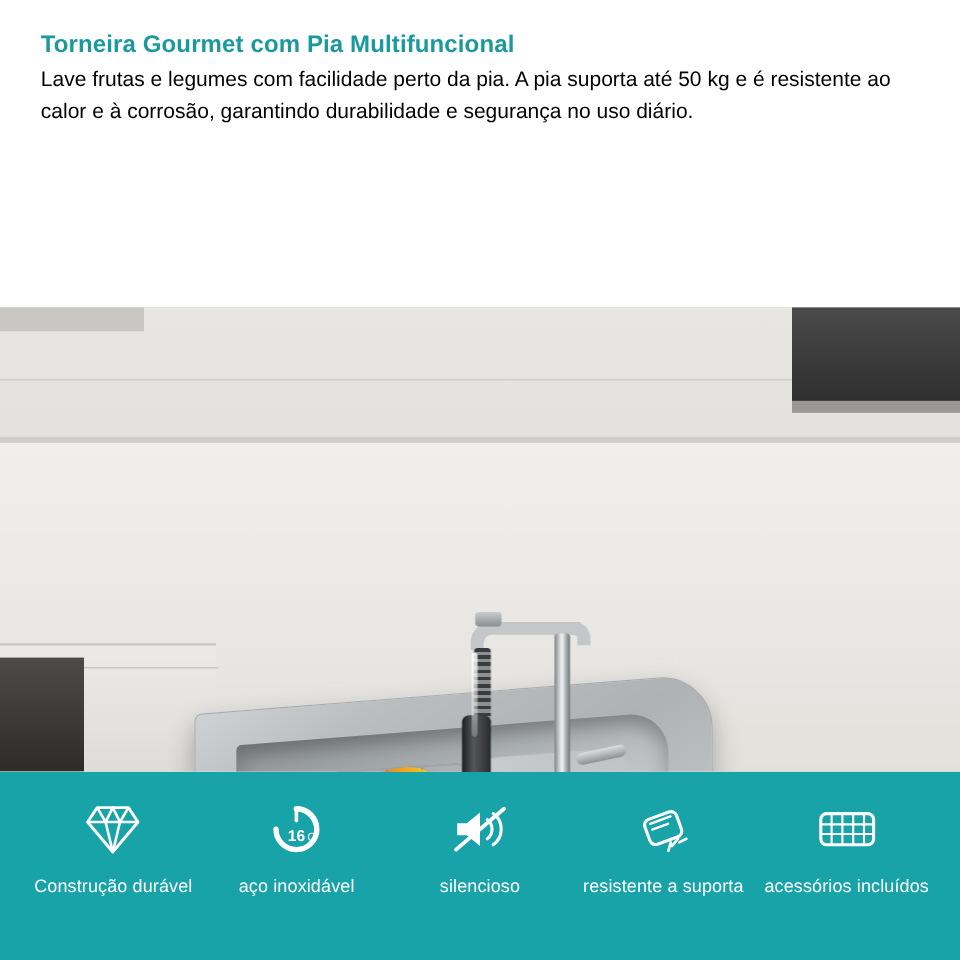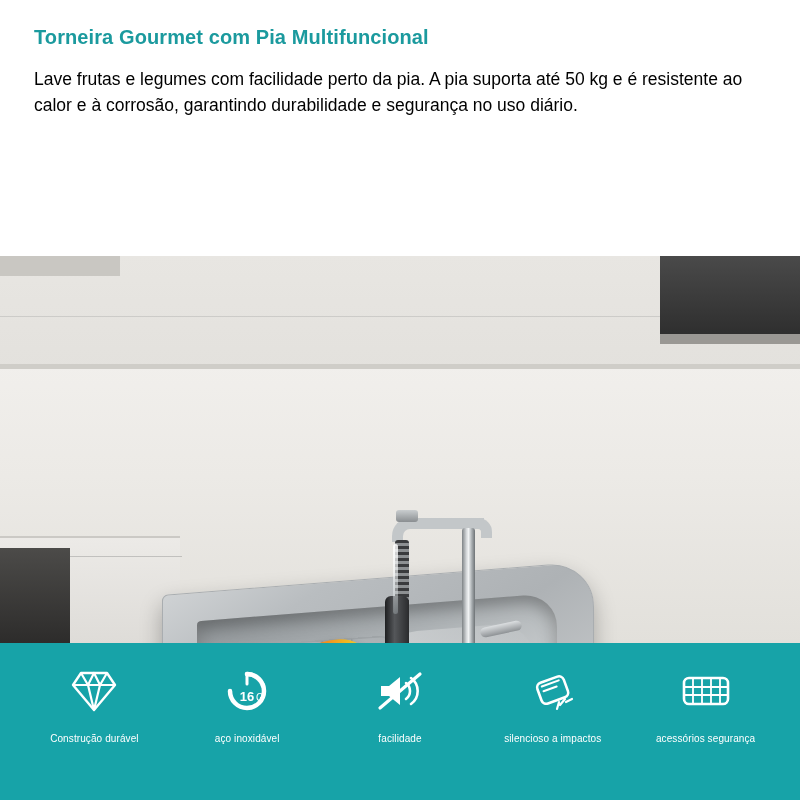--- a/index.html
+++ b/index.html
@@ -11,21 +11,21 @@
   }
   .page { width: 800px; height: 800px; position: relative; display: flex; flex-direction: column; }
 
   
   .textblock { padding: 26px 34px 14px 34px; height: 256px; }
   .headline {
     color: #1b9a9e;
     font-size: 20px;
     font-weight: bold;
     letter-spacing: 0.1px;
-    margin-bottom: 17px;
+    margin-bottom: 4px;
   }
   .para {
     color: #000000;
     font-size: 17.5px;
     line-height: 26px;
     font-weight: 400;
   }
   .para + .para { margin-top: 20px; }
 
   
@@ -180,21 +180,21 @@
     flex: 1;
     text-align: left;
     color: #ffffff;
     display: flex;
     flex-direction: column;
     align-items: center;
   }
   .feature .ficon { height: 52px; display: flex; align-items: center; justify-content: center; }
   .feature .flabel {
     margin-top: 14px;
-    font-size: 10px;
+    font-size: 15px;
     line-height: 15px;
     letter-spacing: .1px;
   }
   svg { display: block; }
 </style>
 </head>
 <body>
 
 <div class="page">
 
@@ -270,41 +270,41 @@
 
     <div class="feature">
       <div class="ficon">
         <svg width="50" height="42" viewBox="0 0 50 42">
           <path d="M6,16 H14 L25,7 V35 L14,26 H6 Z" fill="#ffffff"></path>
           <path d="M31,13 A10,10 0 0,1 31,29" fill="none" stroke="#ffffff" stroke-width="2.6" stroke-linecap="round"></path>
           <path d="M36,8 A16,16 0 0,1 36,34" fill="none" stroke="#ffffff" stroke-width="2.6" stroke-linecap="round"></path>
           <line x1="5" y1="38" x2="45" y2="4" stroke="#ffffff" stroke-width="3.2" stroke-linecap="round"></line>
         </svg>
       </div>
-      <div class="flabel">facilidade</div>
+      <div class="flabel">silencioso</div>
     </div>
 
     <div class="feature">
       <div class="ficon">
         <svg width="46" height="44" viewBox="0 0 46 44">
           <g transform="rotate(-20 23 22)">
             <rect x="9" y="10" width="28" height="22" rx="5" fill="none" stroke="#ffffff" stroke-width="2.6"></rect>
             <path d="M14,14 h18 M14,19 h14" stroke="#ffffff" stroke-width="2" stroke-linecap="round"></path>
           </g>
           <path d="M30,36 l5,-6 M36,33 l6,-3 M27,40 l2,-7" stroke="#ffffff" stroke-width="2.2" stroke-linecap="round"></path>
         </svg>
       </div>
-      <div class="flabel">silencioso a impactos</div>
+      <div class="flabel">resistente a suporta</div>
     </div>
 
 
     <div class="feature">
       <div class="ficon">
         <svg width="52" height="42" viewBox="0 0 52 42">
           <rect x="4" y="8" width="44" height="26" rx="5" fill="none" stroke="#ffffff" stroke-width="2.6"></rect>
           <path d="M13,8 V34 M22,8 V34 M31,8 V34 M40,8 V34 M4,17 H48 M4,25 H48" stroke="#ffffff" stroke-width="1.8"></path>
         </svg>
       </div>
-      <div class="flabel">acessórios segurança</div>
+      <div class="flabel">acessórios incluídos</div>
     </div>
 
   </div>
 </div>
 
 </body></html>

